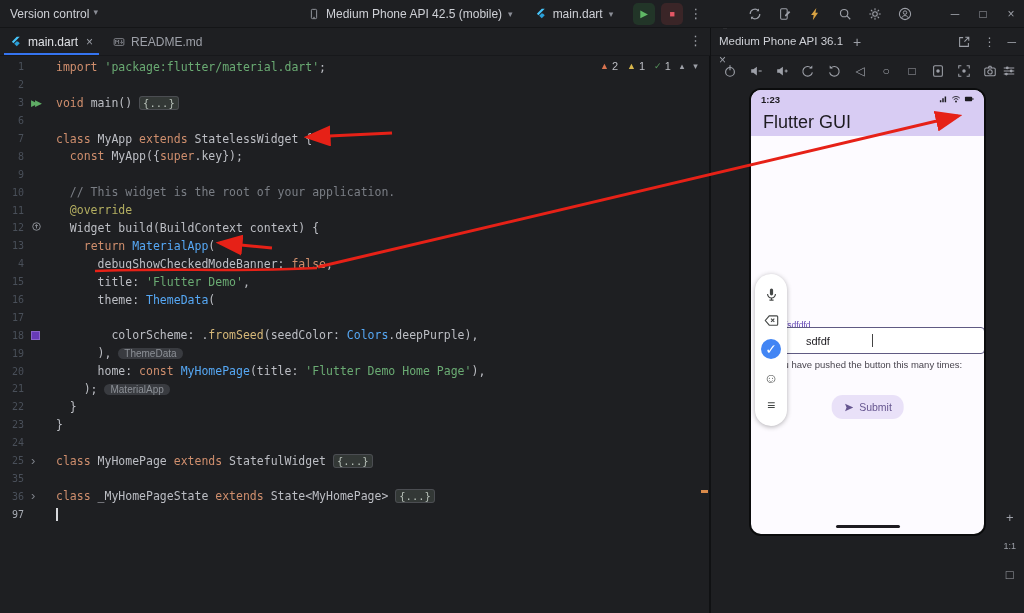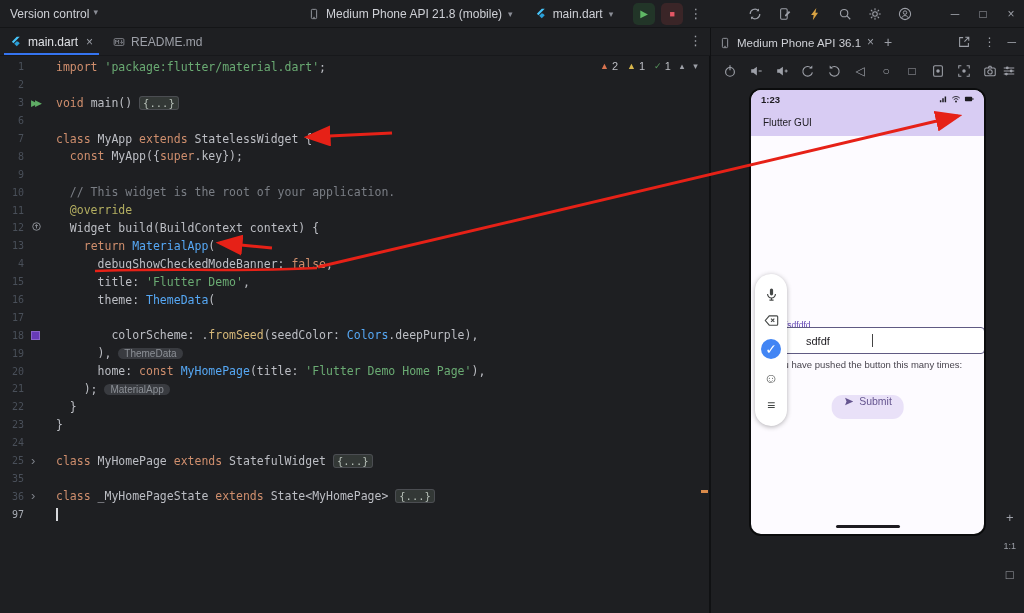--- a/index.html
+++ b/index.html
@@ -86,41 +86,41 @@
     font-size:11px; z-index:6;
   }
   .badge { display:flex; align-items:center; gap:3px; color:#bcbec4; }
   .badge .bi { font-size:9px; }
   .nav-chev { color:#9da0a8; font-size:9px; }
   .stripe-mark { position:absolute; left:701px; top:490px; width:7px; height:3px; background:#d98a4a; z-index:6; }
 
   
   .rpanel { position:absolute; left:710px; top:28px; width:314px; bottom:0; background:#1e1f22; border-left:1px solid #101113; }
   .rtabbar { position:relative; height:28px; display:flex; align-items:center; gap:8px; padding:0 8px; border-bottom:1px solid #17181b; color:#ced0d6; }
-  .rtab { display:flex; align-items:flex-end; gap:6px; font-size:11.5px; }
+  .rtab { display:flex; align-items:flex-start; gap:6px; font-size:11.5px;flex-direction:column; }
   .rtab .close { color:#9da0a8; font-size:12px; }
   .rtab-plus { color:#9da0a8; font-size:14px; margin-left:2px; }
   .rtab-actions { position:absolute; right:8px; display:flex; align-items:center; gap:12px; }
   .rtoolbar { height:30px; display:flex; align-items:center; gap:8px; padding:0 10px; position:relative; }
   .rtoolbar .icon { width:18px; font-size:12px; }
   .rtoolbar-right { position:absolute; right:6px; display:flex; }
 
   
   .screen {
     position:absolute; left:38px; top:60px; width:237px; height:448px;
     background:#fdfbff; border-radius:12px; overflow:hidden;
     border:2px solid #0b0c0d;
   }
   .statusbar {
     height:18px; background:#d8ccf3; display:flex; align-items:center;
     padding:0 10px; color:#1d1b20; font-size:9.5px; font-weight:bold;
   }
   .sb-right { margin-left:auto; display:flex; align-items:center; gap:3px; color:#1d1b20; }
   .sb-right .icon { color:#1d1b20; } .sb-right svg { width:10px; height:10px; }
-  .appbar { height:28px; background:#d8ccf3; display:flex; align-items:center; padding:0 12px; color:#1d1b20; font-size:10px; }
+  .appbar { height:28px; background:#d8ccf3; display:flex; align-items:center; padding:0 12px; color:#1d1b20; font-size:18px; }
 
   .pill {
     position:absolute; left:4px; top:184px; width:32px; height:152px;
     background:#ffffff; border-radius:16px; box-shadow:0 1px 5px rgba(0,0,0,.3);
     display:flex; flex-direction:column; align-items:center; justify-content:space-around;
     padding:8px 0; z-index:4;
   }
   .pill .icon { color:#444746; font-size:14px; }
   .pill .icon svg { width:15px; height:15px; }
   .ic-check {
@@ -138,21 +138,21 @@
     position:absolute; left:22px; top:230px; font-size:8.5px; color:#5f43b2;
     background:#fdfbff; padding:0 3px; z-index:3;
   }
   .caret-tf { display:inline-block; width:1px; height:13px; background:#444; margin-left:1px; }
 
   .caption { position:absolute; left:0; right:0; top:269px; text-align:center; font-size:9.5px; color:#49454f; }
   .counter { position:absolute; left:0; right:0; top:281px; text-align:center; font-size:20px; color:#1d1b20; }
   .submit-btn {
     position:absolute; left:50%; transform:translateX(-50%); top:305px;
     height:22px; padding:12px 12px; background:#e9e1f8; border-radius:11px;
-    display:flex; align-items:flex-end; gap:5px; color:#65558f; font-size:10.5px;
+    display:flex; align-items:center; gap:5px; color:#65558f; font-size:10.5px;
   }
   .submit-btn .icon { color:#65558f; } .submit-btn svg { width:11px; height:11px; }
   .gesture-bar { position:absolute; left:50%; transform:translateX(-50%); bottom:6px; width:64px; height:3px; background:#1d1b20; border-radius:2px; }
 
   .zoomstrip {
     position:absolute; right:8px; top:482px; display:flex; flex-direction:column;
     align-items:center; gap:16px; color:#9da0a8;
   }
   .zoomstrip .zlabel { font-size:9px; color:#9da0a8; }
   .zoomstrip .icon { font-size:13px; }
@@ -168,21 +168,21 @@
     <span>Version control</span>
     <span class="chev">▾</span>
   </div>
   <div class="tb-center">
     <span class="icon sm" id="tb-phone">
         <svg viewBox="0 0 16 16">
           <rect x="4.5" y="1.8" width="7" height="12.4" rx="1.4" fill="none" stroke="currentColor" stroke-width="1.2"></rect>
           <path d="M7 12.5h2" stroke="currentColor" stroke-width="1.2"></path>
         </svg>
       </span>
-    <span>Medium Phone API 21.8 (mobile)</span>
+    <span>Medium Phone API 42.5 (mobile)</span>
     <span class="chev">▾</span>
     <span style="width:10px"></span>
     <span class="icon sm" id="tb-flutter">
         <svg viewBox="0 0 16 16">
           <path d="M9 1 2.5 7.5l2 2L13 1z" fill="#47c5fb"></path>
           <path d="M9 7 5.6 10.4l3.4 3.4 4-4-2-2z" fill="#2a9fd8"></path>
         </svg>
       </span>
     <span>main.dart</span>
     <span class="chev">▾</span>

